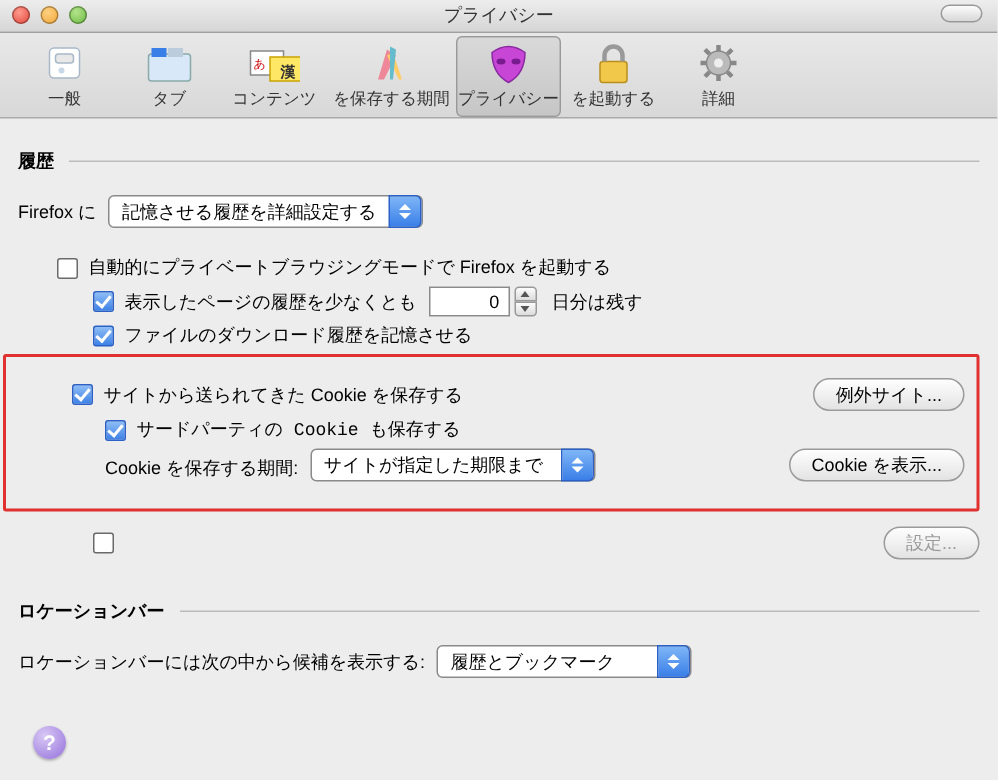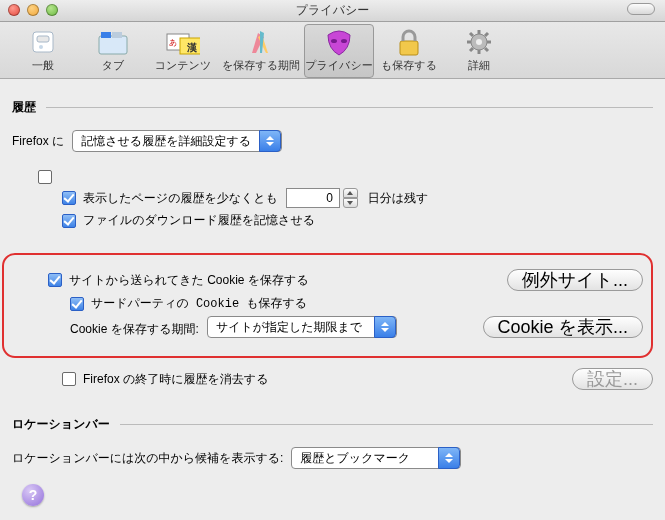--- a/index.html
+++ b/index.html
@@ -84,21 +84,21 @@
   .mac-select .arrows::before, .mac-select .arrows::after {
     content:""; width:0; height:0; border-left:4px solid transparent; border-right:4px solid transparent;
   }
   .mac-select .arrows::before { border-bottom:4px solid #fff; margin-bottom:2px; }
   .mac-select .arrows::after  { border-top:4px solid #fff; }
 
   
   .mac-btn {
     display:inline-flex; align-items:center; justify-content:center;
     background: linear-gradient(#fefefe,#e3e3e3); border:1px solid #9a9a9a; border-radius:11px;
-    height:22px; padding: 0 14px; font-size:18px;
+    height:22px; padding: 0 14px; font-size:12px;
   }
   .mac-btn.disabled { color:#999; }
 
   
   .cb {
     width:14px; height:14px; border:1px solid #6a6a6a; border-radius:2px; background:#fff; position:relative; flex-shrink:0;
   }
   .cb.checked {
     background: linear-gradient(#8fbef6,#3e82e6);
     border-color:#2b60c6;
@@ -117,23 +117,23 @@
   .step { width:15px; height:10px; border:1px solid #999; background:linear-gradient(#fcfcfc,#dcdcdc); display:flex; align-items:center; justify-content:center; }
   .step:first-child{border-radius:3px 3px 0 0;}
   .step:last-child{border-radius:0 0 3px 3px;}
   .step::before { content:""; width:0;height:0;border-left:3px solid transparent;border-right:3px solid transparent; }
   .step.up::before { border-bottom:4px solid #555; }
   .step.down::before { border-top:4px solid #555; }
 
   
   .red-box {
     border: 2px solid #e03030;
-    border-radius: 13px;
+    border-radius: 2px;
     padding: 10px 8px 14px 8px;
-    margin: 24px 0 10px -10px;
+    margin: 4px 0 10px -10px;
   }
 
   .indent-1 { padding-left: 26px; }
   .indent-2 { padding-left: 50px; }
 
   .help-circle {
     position:absolute; left:22px; bottom:14px; width:22px; height:22px; border-radius:50%;
     background: radial-gradient(circle at 35% 30%, #d9c8f5, #9370db);
     display:flex; align-items:center; justify-content:center; color:#fff; font-weight:bold; font-size:14px;
     box-shadow: 0 1px 2px rgba(0,0,0,0.3);
@@ -204,21 +204,21 @@
     </div>
     <span class="label">プライバシー</span>
   </div>
   <div class="tool">
     <div class="glyph">
       <svg width="26" height="30">
           <rect x="4" y="14" width="18" height="14" rx="2" fill="#f2c84b" stroke="#b98f1a"></rect>
           <path d="M7 14 V10 a6 6 0 0 1 12 0 V14" fill="none" stroke="#999" stroke-width="3"></path>
         </svg>
     </div>
-    <span class="label">も保存する</span>
+    <span class="label">を起動する</span>
   </div>
   <div class="tool">
     <div class="glyph">
       <svg width="28" height="28">
           <circle cx="14" cy="14" r="8" fill="#bbb" stroke="#888"></circle>
           <circle cx="14" cy="14" r="3" fill="#eee"></circle>
           <g stroke="#888" stroke-width="3">
             <line x1="14" y1="2" x2="14" y2="6"></line>
             <line x1="14" y1="22" x2="14" y2="26"></line>
             <line x1="2" y1="14" x2="6" y2="14"></line>
@@ -248,20 +248,21 @@
       <span>記憶させる履歴を詳細設定する</span>
       <span class="arrows"></span>
     </div>
   </div>
 
   <div style="height:10px;"></div>
 
   <div class="row indent-1">
     <span class="cb"></span>
     <span style="width:7px;"></span>
+    <span>自動的にプライベートブラウジングモードで Firefox を起動する</span>
   </div>
 
   <div class="row indent-2">
     <span class="cb checked"></span>
     <span style="width:7px;"></span>
     <span>表示したページの履歴を少なくとも</span>
     <span style="width:8px;"></span>
     <span class="num-wrap">
       <input class="num-input" value="0" style="">
       <span class="stepper">
@@ -306,21 +307,20 @@
         </div>
       </span>
       <span class="mac-btn">Cookie を表示...</span>
     </div>
   </div>
 
   <div class="row indent-2" style="justify-content:space-between;">
     <span style="display:flex;align-items:center;">
       <span class="cb"></span>
       <span style="width:7px;"></span>
-      <span>Firefox の終了時に履歴を消去する</span>
     </span>
     <span class="mac-btn disabled">設定...</span>
   </div>
 
   <div style="height:14px;"></div>
 
   <div class="section-head">
     <span class="txt">ロケーションバー</span>
     <div class="rule"></div>
   </div>

